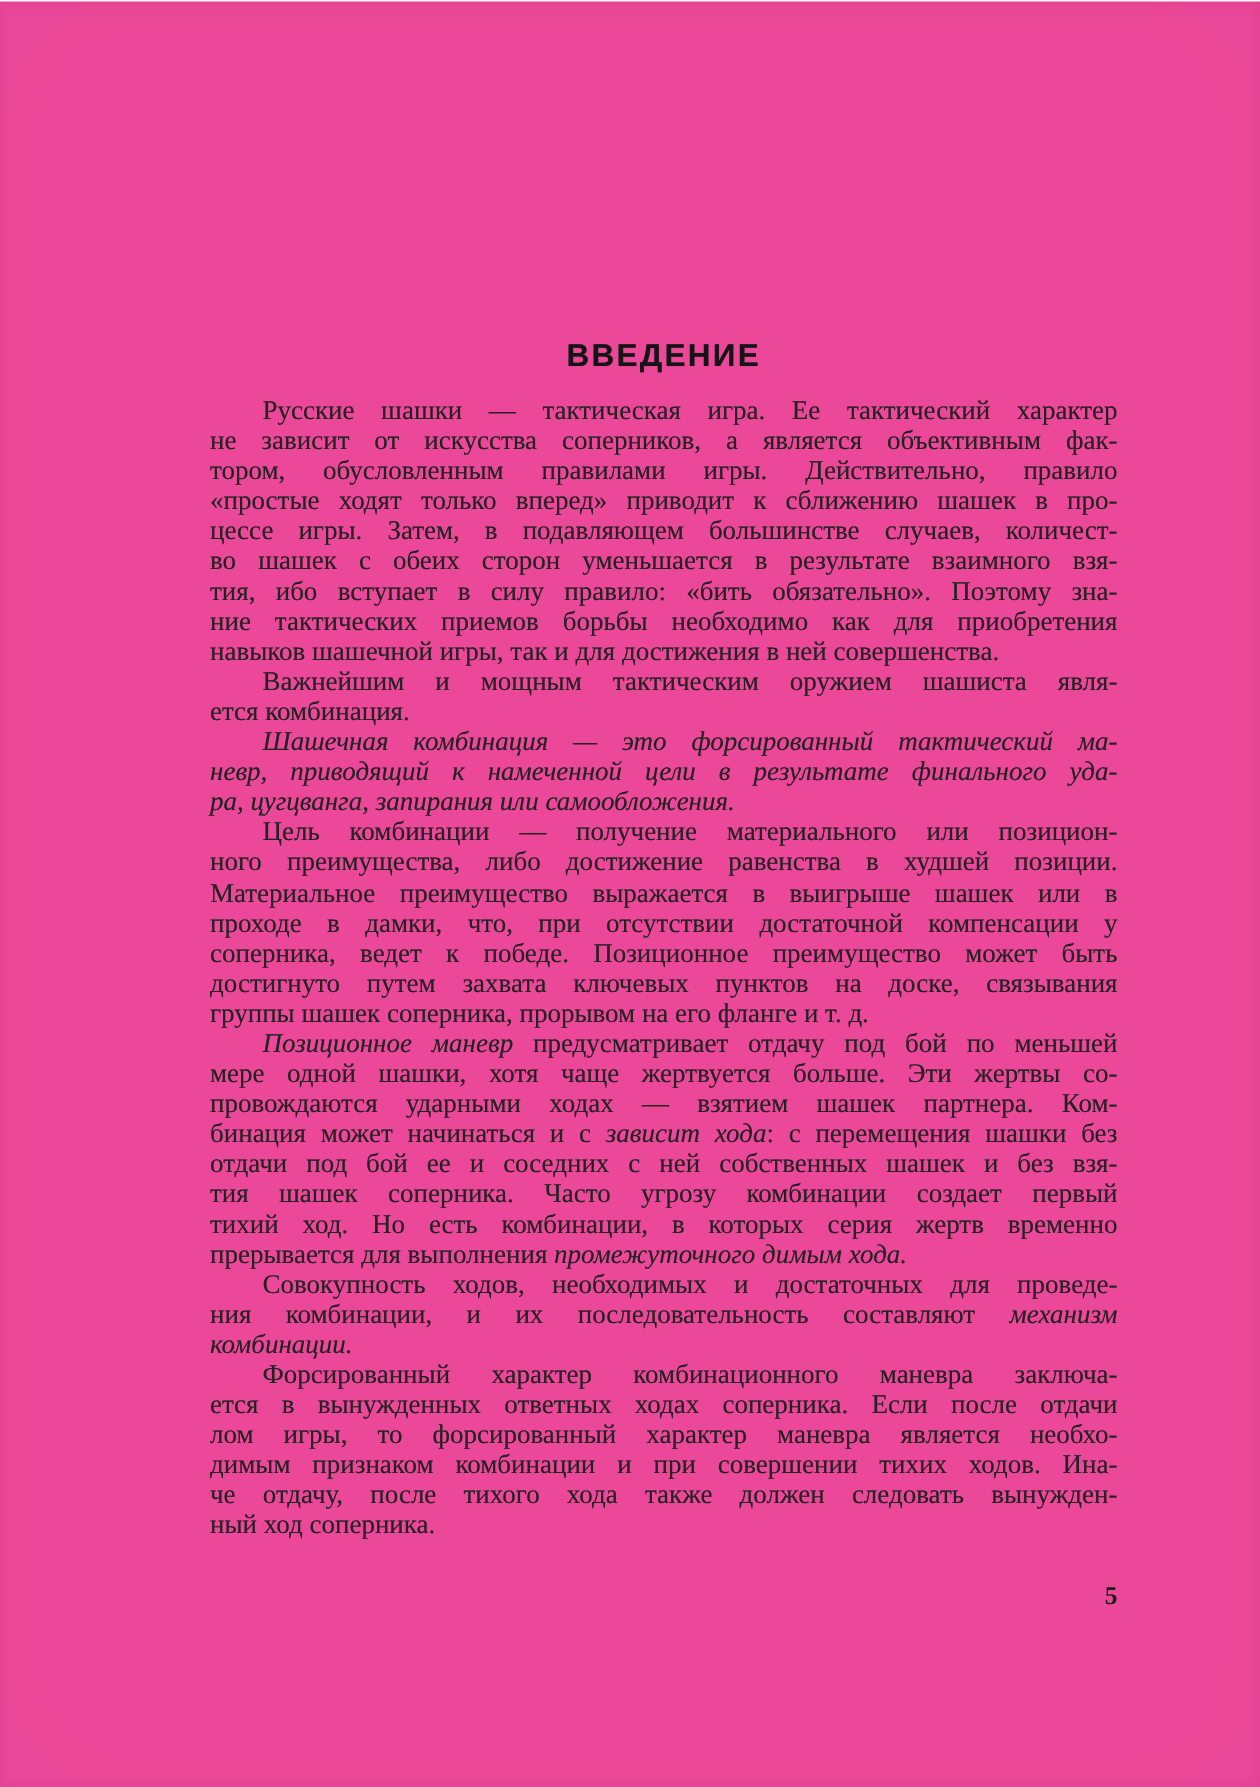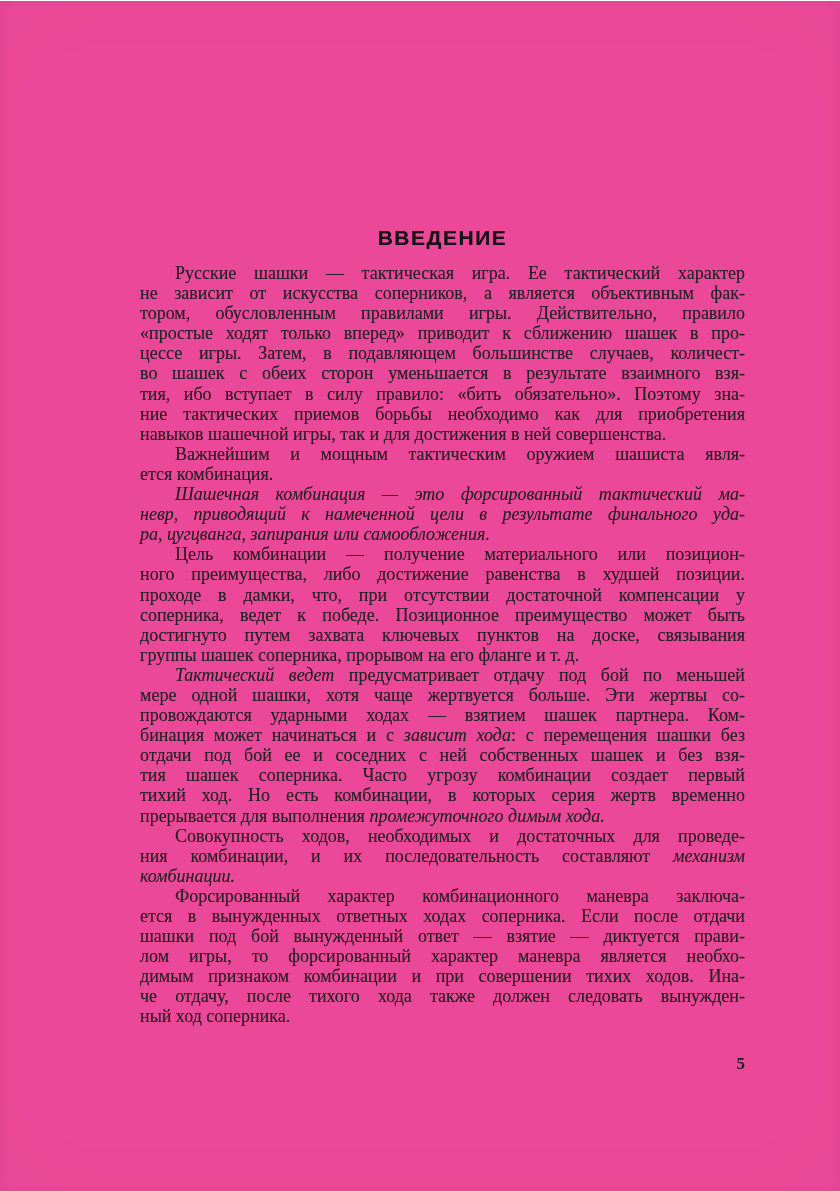--- a/index.html
+++ b/index.html
@@ -83,44 +83,44 @@
           <div class="line last"><span>ется комбинация.</span></div>
         </div>
         <div class="para">
           <div class="line first"><span class="i">Шашечная комбинация — это форсированный тактический ма-</span></div>
           <div class="line"><span class="i">невр, приводящий к намеченной цели в результате финального уда-</span></div>
           <div class="line last"><span class="i">ра, цугцванга, запирания или самообложения.</span></div>
         </div>
         <div class="para">
           <div class="line first"><span>Цель комбинации — получение материального или позицион-</span></div>
           <div class="line"><span>ного преимущества, либо достижение равенства в худшей позиции.</span></div>
+          <div class="line"><span>Материальное преимущество выражается в выигрыше шашек или в</span></div>
           <div class="line"><span>проходе в дамки, что, при отсутствии достаточной компенсации у</span></div>
           <div class="line"><span>соперника, ведет к победе. Позиционное преимущество может быть</span></div>
           <div class="line"><span>достигнуто путем захвата ключевых пунктов на доске, связывания</span></div>
           <div class="line last"><span>группы шашек соперника, прорывом на его фланге и т. д.</span></div>
         </div>
         <div class="para">
-          <div class="line first"><span class="i">Тактический ведет</span><span> предусматривает отдачу под бой по меньшей</span></div>
+          <div class="line first"><span class="i">Позиционное маневр</span><span> предусматривает отдачу под бой по меньшей</span></div>
           <div class="line"><span>мере одной шашки, хотя чаще жертвуется больше. Эти жертвы со-</span></div>
           <div class="line"><span>провождаются ударными ходах — взятием шашек партнера. Ком-</span></div>
           <div class="line"><span>бинация может начинаться и с </span><span class="i">зависит хода</span><span>: с перемещения шашки без</span></div>
           <div class="line"><span>отдачи под бой ее и соседних с ней собственных шашек и без взя-</span></div>
           <div class="line"><span>тия шашек соперника. Часто угрозу комбинации создает первый</span></div>
           <div class="line"><span>тихий ход. Но есть комбинации, в которых серия жертв временно</span></div>
           <div class="line last"><span>прерывается для выполнения </span><span class="i">промежуточного димым хода.</span></div>
         </div>
         <div class="para">
           <div class="line first"><span>Совокупность ходов, необходимых и достаточных для проведе-</span></div>
           <div class="line"><span>ния комбинации, и их последовательность составляют </span><span class="i">механизм</span></div>
           <div class="line last"><span class="i">комбинации.</span></div>
         </div>
         <div class="para">
           <div class="line first"><span>Форсированный характер комбинационного маневра заключа-</span></div>
           <div class="line"><span>ется в вынужденных ответных ходах соперника. Если после отдачи</span></div>
-          <div class="line"><span>шашки под бой вынужденный ответ — взятие — диктуется прави-</span></div>
           <div class="line"><span>лом игры, то форсированный характер маневра является необхо-</span></div>
           <div class="line"><span>димым признаком комбинации и при совершении тихих ходов. Ина-</span></div>
           <div class="line"><span>че отдачу, после тихого хода также должен следовать вынужден-</span></div>
           <div class="line last"><span>ный ход соперника.</span></div>
         </div>
       </div>
   </div>
   <div class="pagenum">5</div>
 </div>
 

